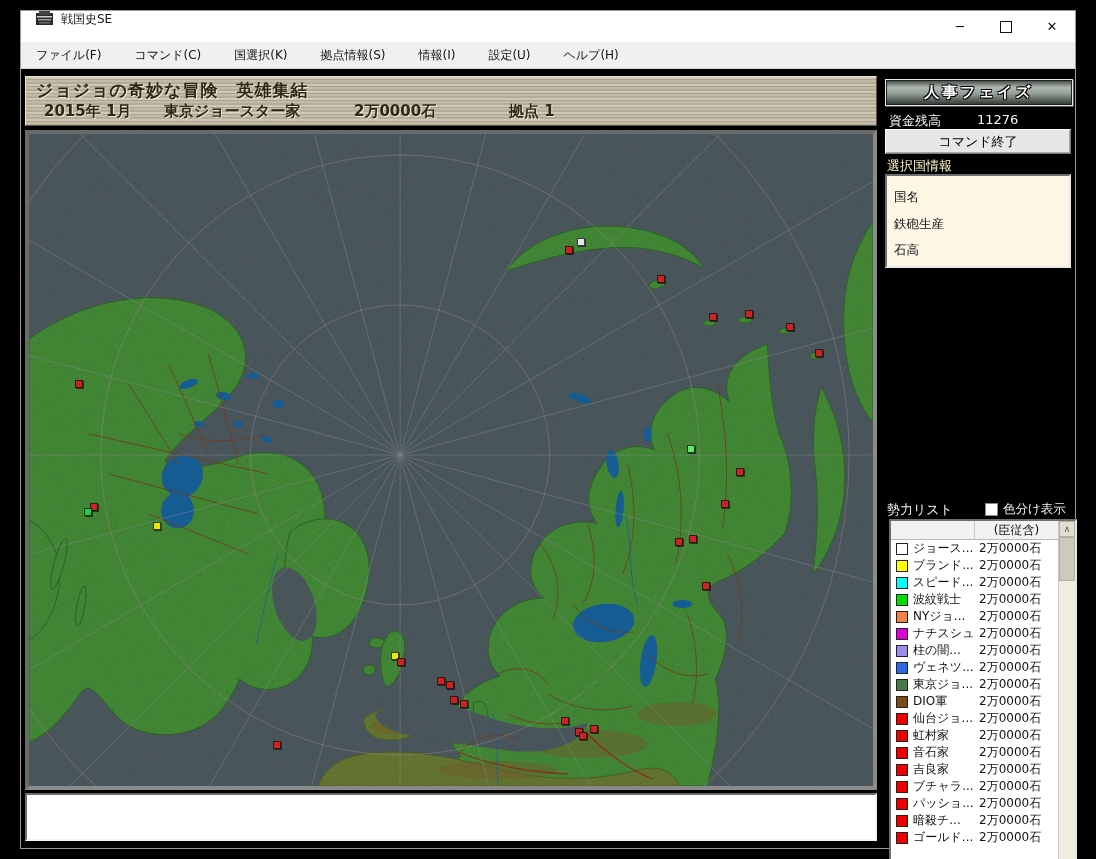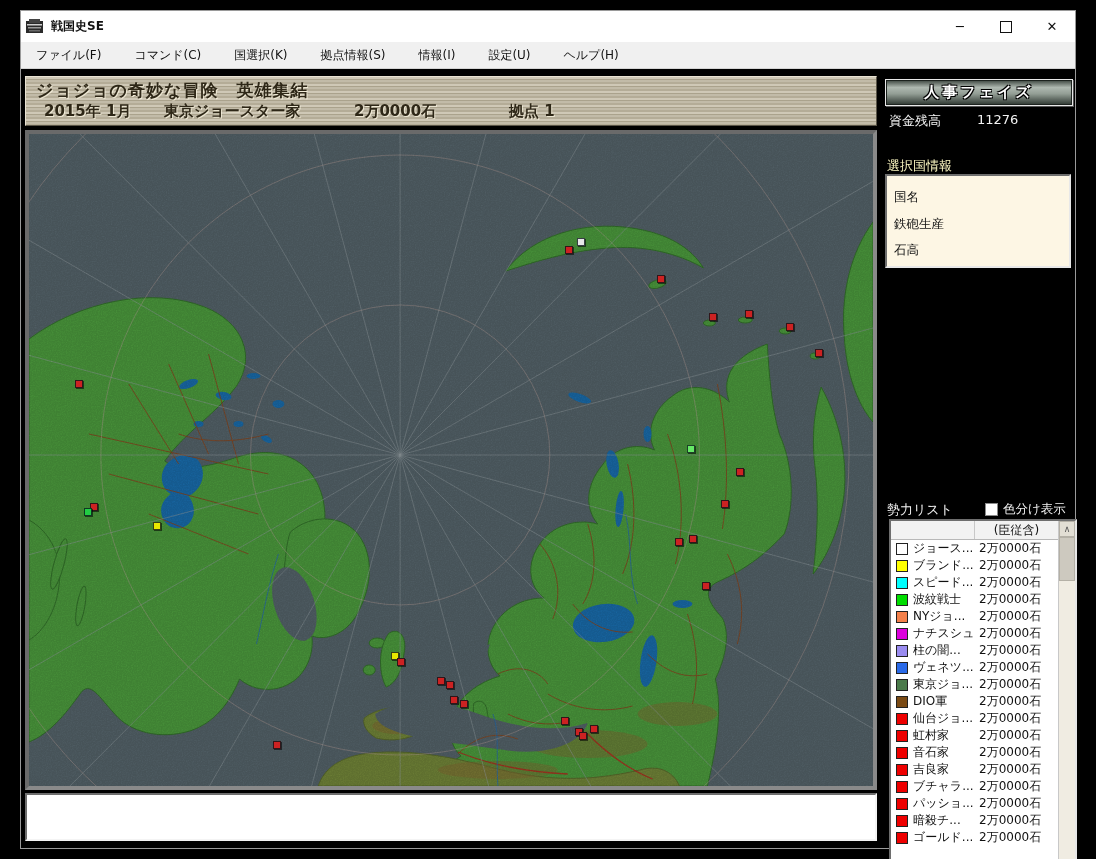--- a/index.html
+++ b/index.html
@@ -4,21 +4,21 @@
 <style>
   html,body{margin:0;padding:0;}
   body{
     width:1096px;height:859px;background:#000;position:relative;overflow:hidden;
     font-family:"DejaVu Sans",sans-serif;-webkit-font-smoothing:none;
   }
   .window{position:absolute;left:20px;top:10px;width:1056px;height:839px;
     background:#000;border:1px solid #9a9a9a;box-sizing:border-box;}
   
   .titlebar{position:absolute;left:0;top:0;width:100%;height:31px;background:#ffffff;
-    display:flex;align-items:center;box-sizing:border-box;padding-left:5px;font-weight:bold;}
+    display:flex;align-items:flex-start;box-sizing:border-box;padding-left:15px;}
   .app-icon{width:17px;height:15px;margin-right:8px;display:inline-block;}
   .title-text{font-size:12px;color:#111;}
   .win-controls{margin-left:auto;display:flex;height:100%;}
   .win-btn{width:46px;height:100%;display:flex;align-items:center;justify-content:center;
     color:#111;font-size:13px;}
   .max-glyph{width:10px;height:10px;border:1px solid #111;display:inline-block;}
   
   .menubar{position:absolute;left:0;top:31px;width:100%;height:27px;background:#f0f0f0;
     display:flex;align-items:center;box-sizing:border-box;padding-left:6px;border-bottom:1px solid #d4d4d4;gap:15px;}
   .menu-item{font-size:12px;color:#111;padding:0 9px;line-height:27px;}
@@ -284,20 +284,21 @@
 
   <div class="banner">
     <span>人事フェイズ</span>
   </div>
 
   <div class="funds">
     <span>資金残高</span>
     <span class="fv">11276</span>
   </div>
 
+  <button class="btn cmdbtn">コマンド終了</button>
 
   <div class="sel-label">選択国情報</div>
   <div class="listbox" id="country-listbox">
       <div class="lb-item">国名</div>
       <div class="lb-item">鉄砲生産</div>
       <div class="lb-item">石高</div>
       <div class="lb-item">経済</div>
       <div class="lb-item">鉱山</div>
       <div class="lb-item">貿易港</div>
     </div>

